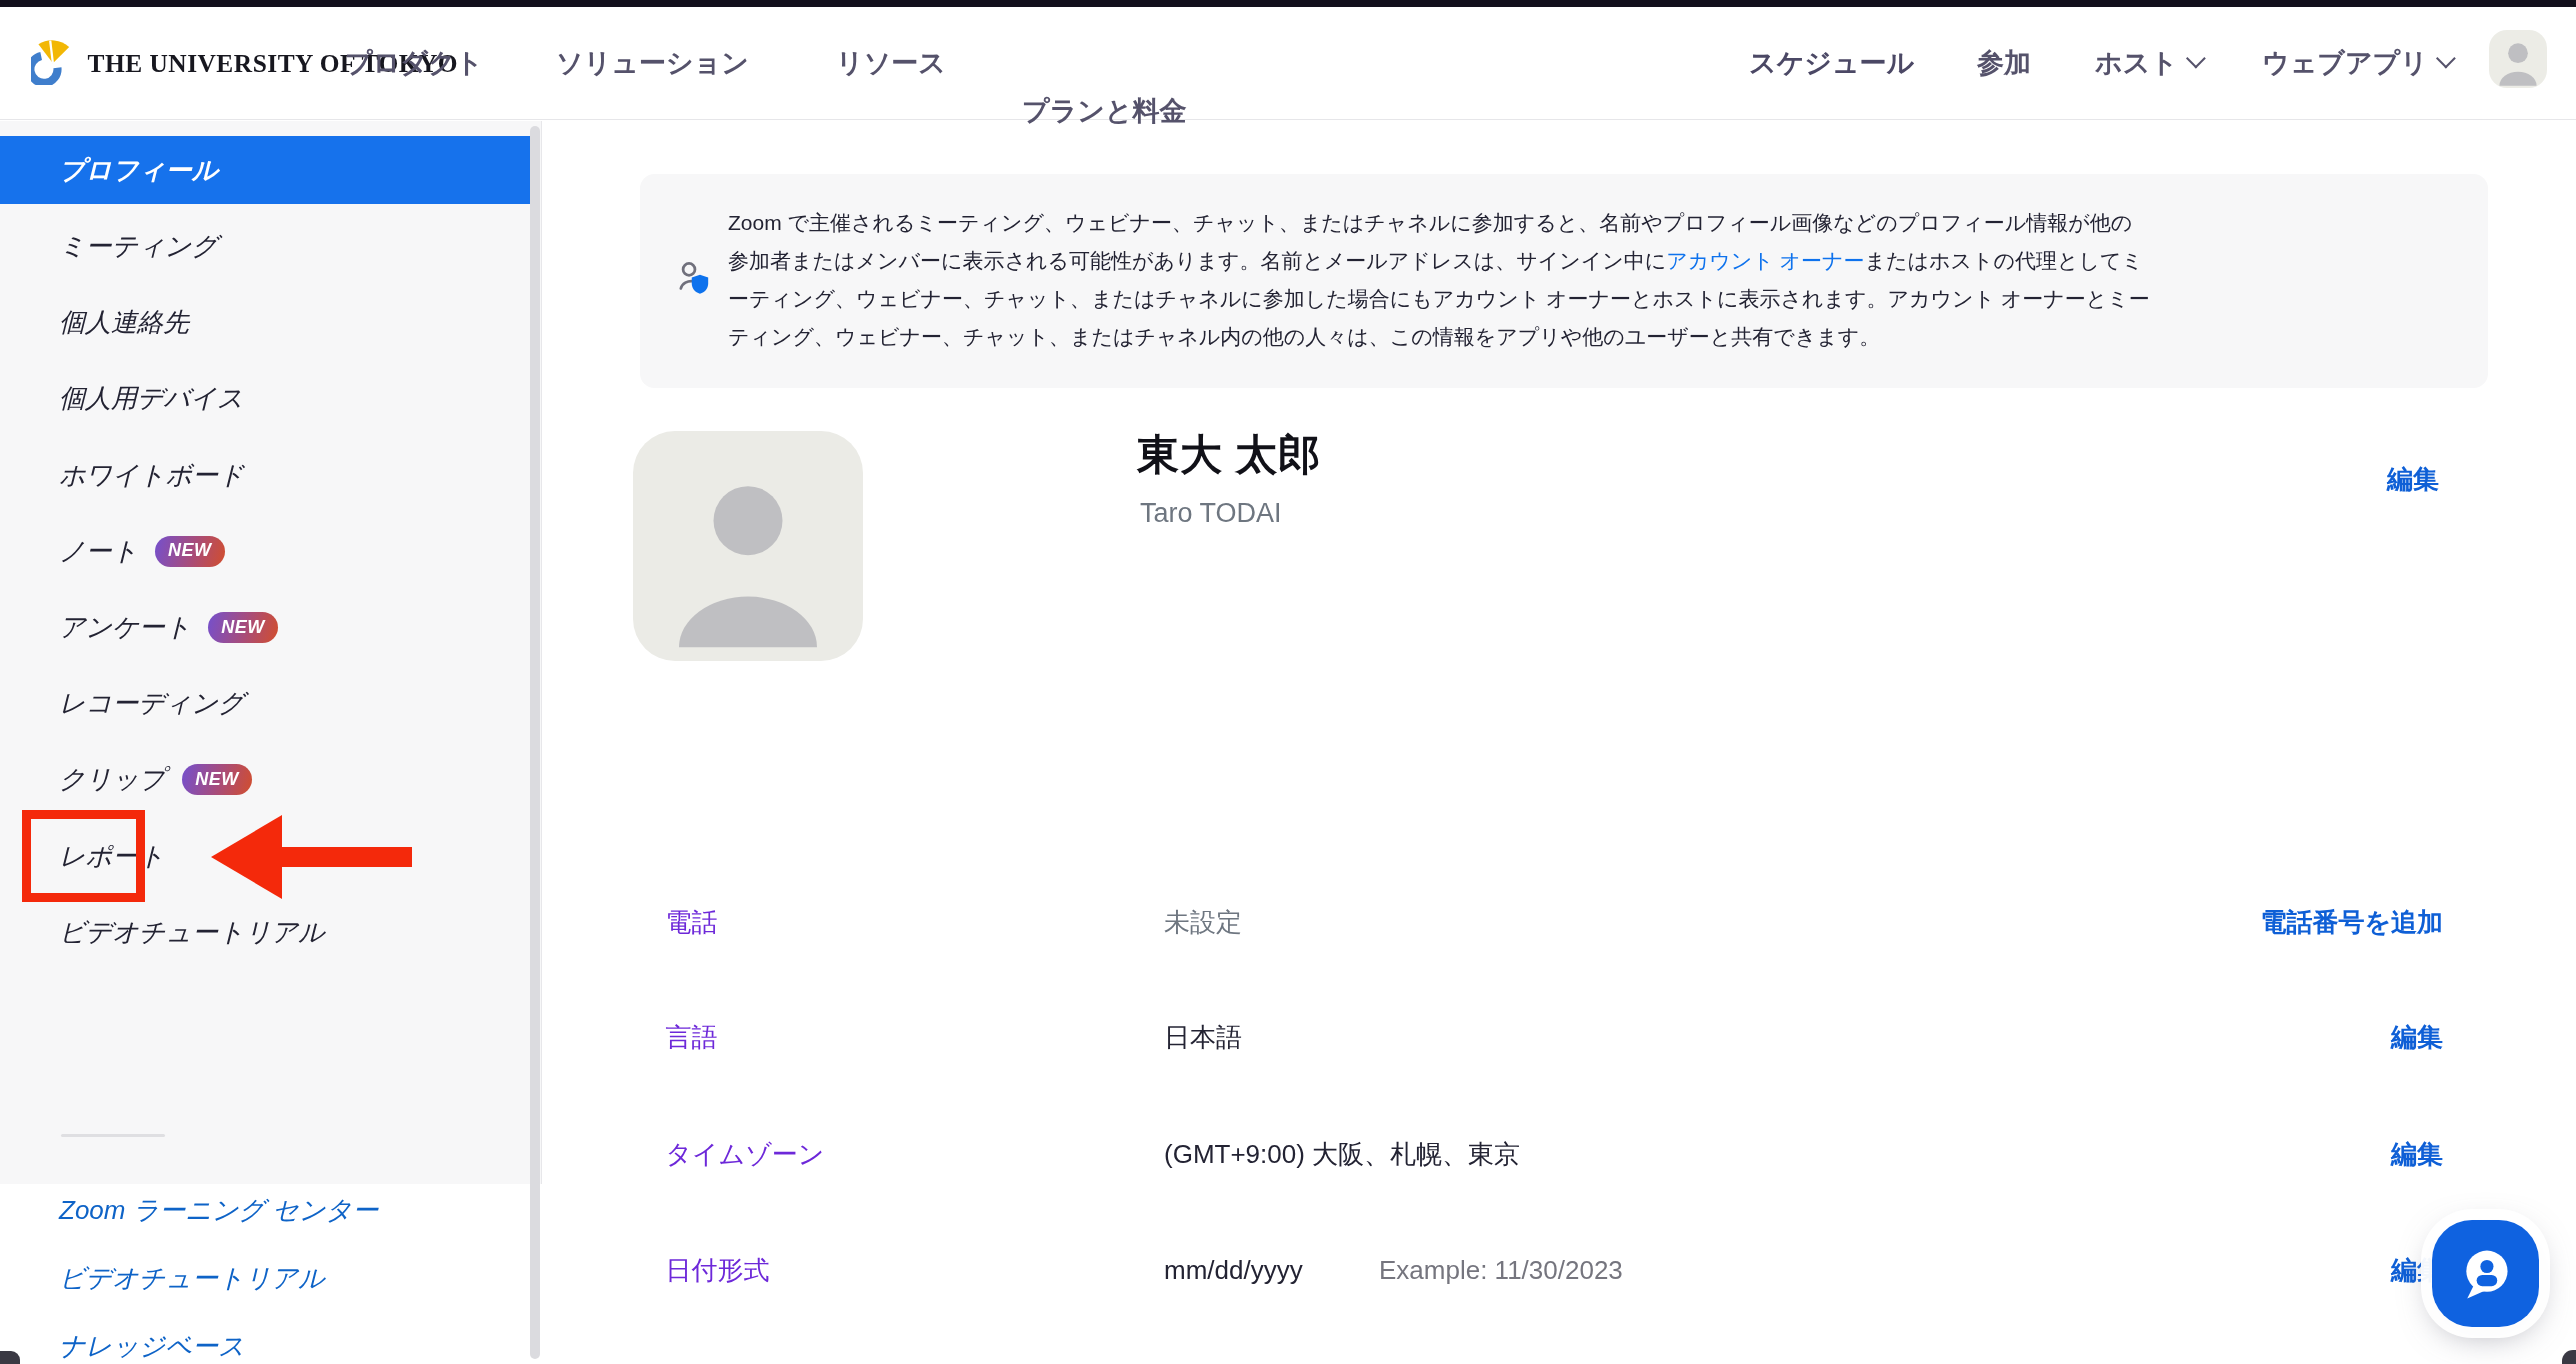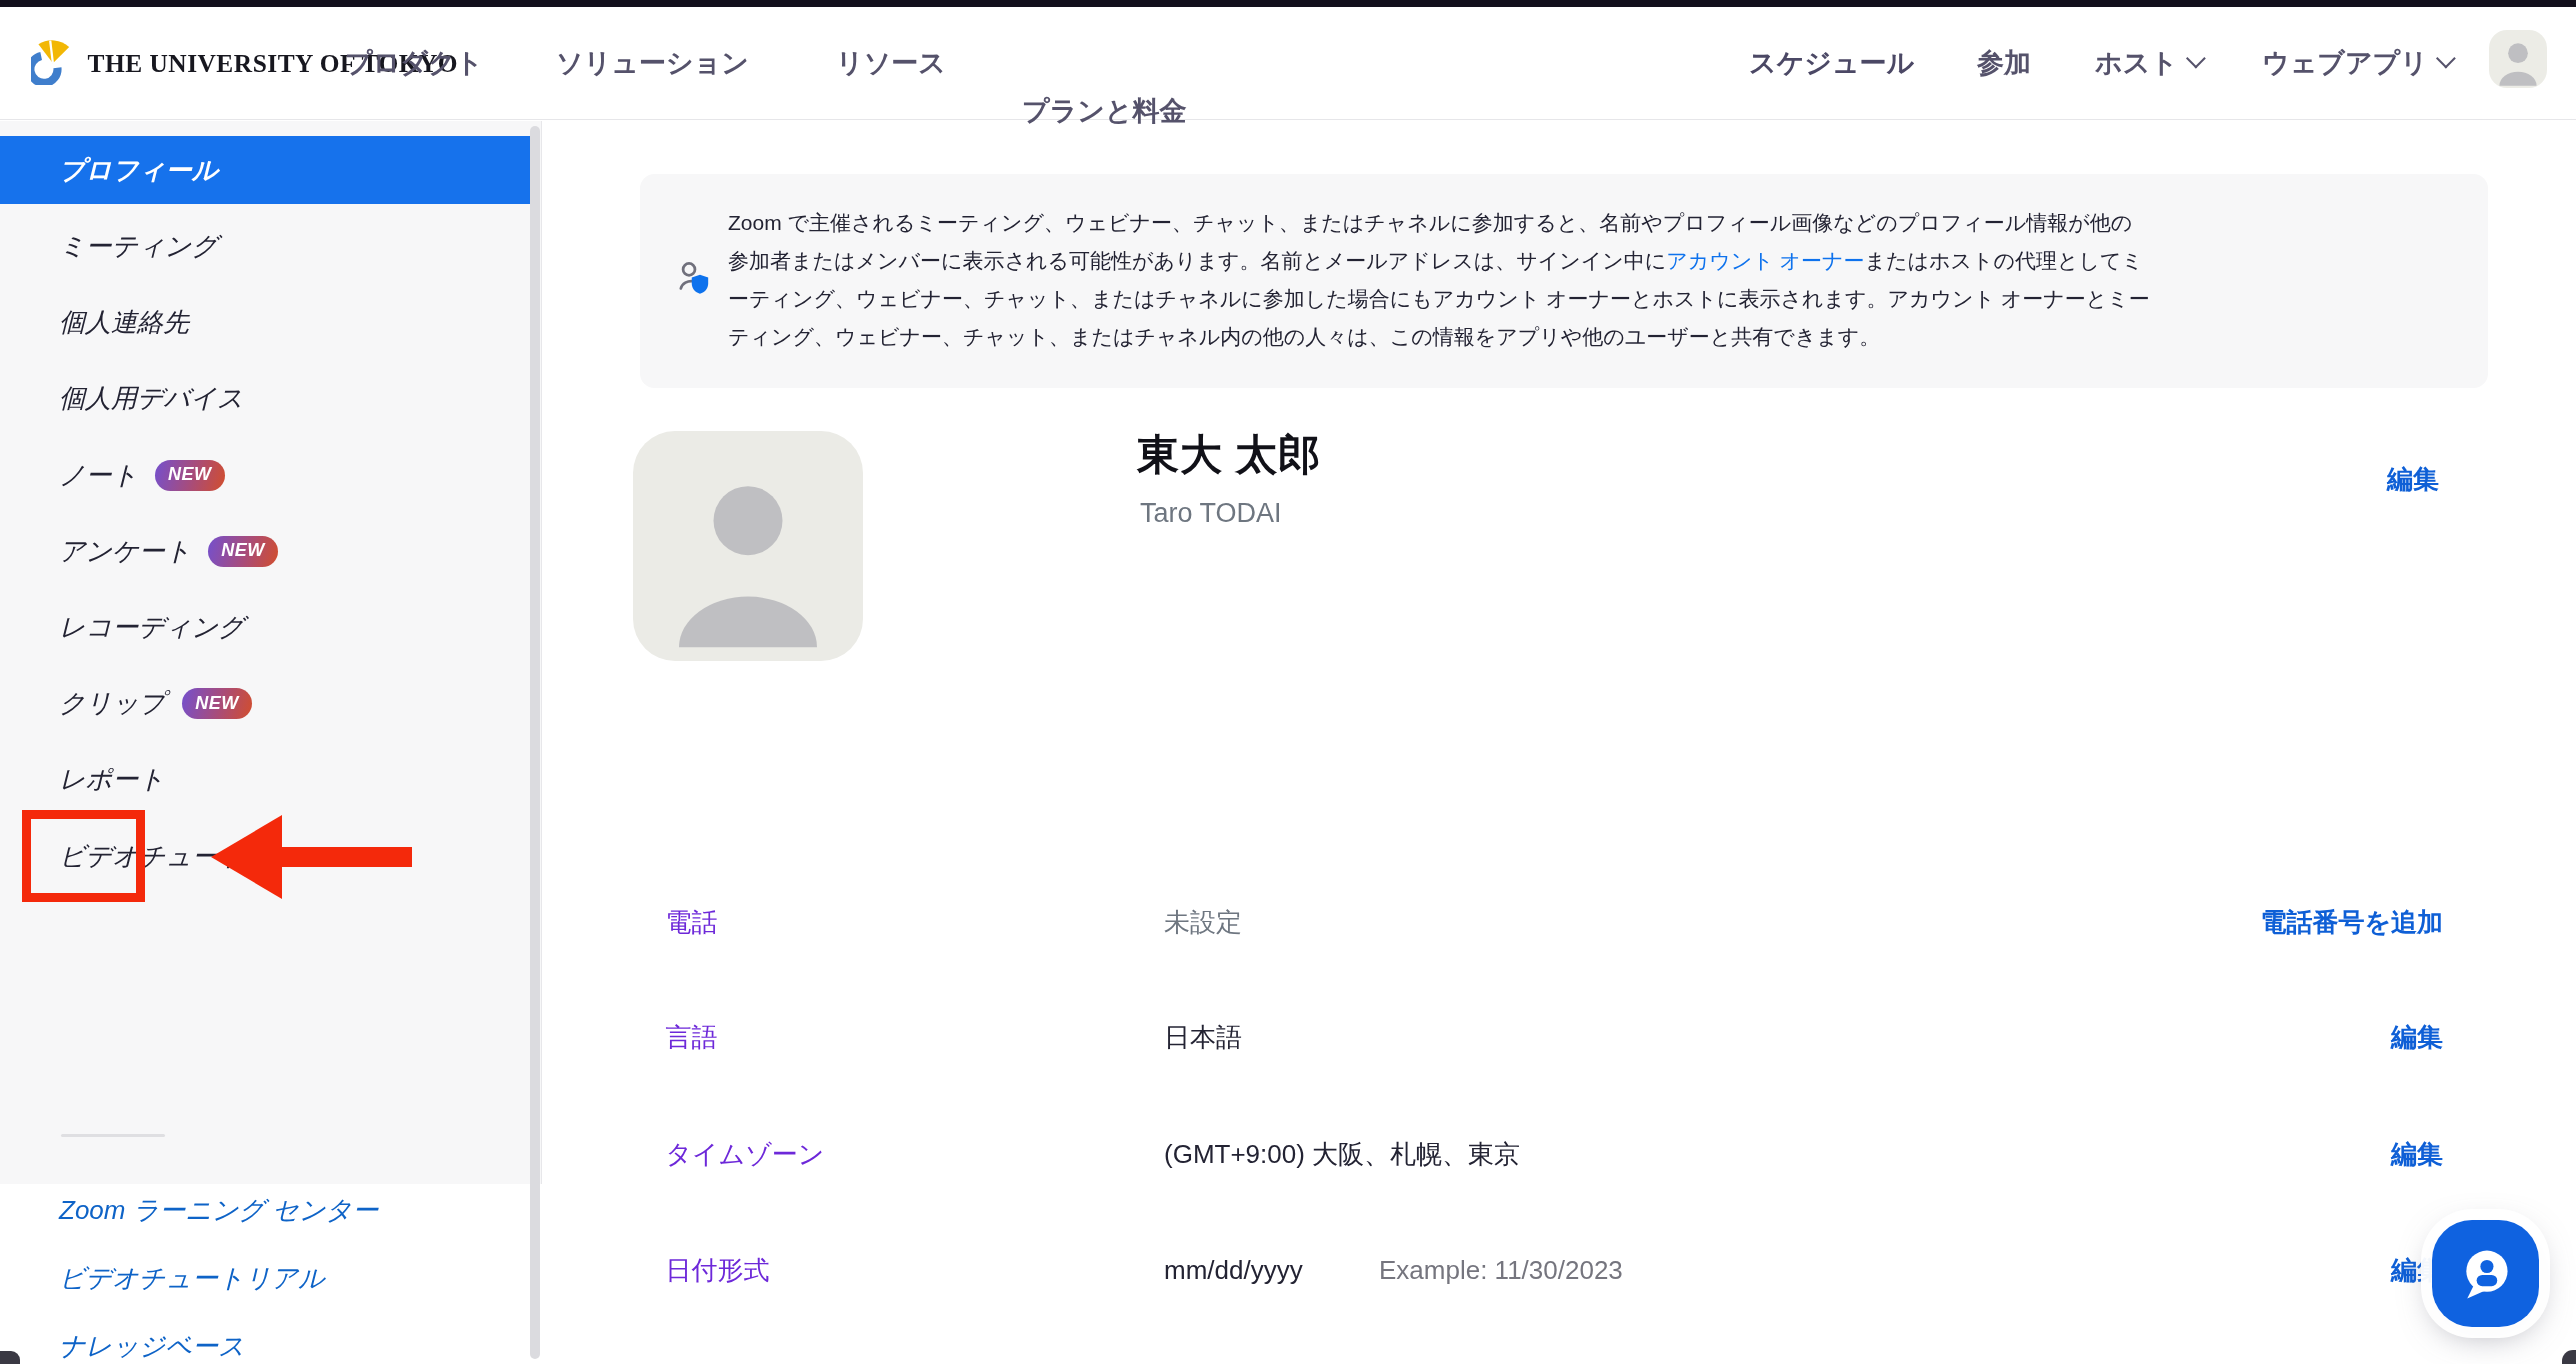--- a/index.html
+++ b/index.html
@@ -107,20 +107,21 @@
       </svg>
     </div>
   </div>
 
   <div class="sidebar">
     <div class="snav">
       <div class="sitem active">プロフィール</div>
       <div class="sitem">ミーティング</div>
       <div class="sitem">個人連絡先</div>
       <div class="sitem">個人用デバイス</div>
+      <div class="sitem">ホワイトボード</div>
       <div class="sitem">
         <span>ノート</span>
         <span class="badge">NEW</span>
       </div>
       <div class="sitem">
         <span>アンケート</span>
         <span class="badge">NEW</span>
       </div>
       <div class="sitem">レコーディング</div>
       <div class="sitem">

